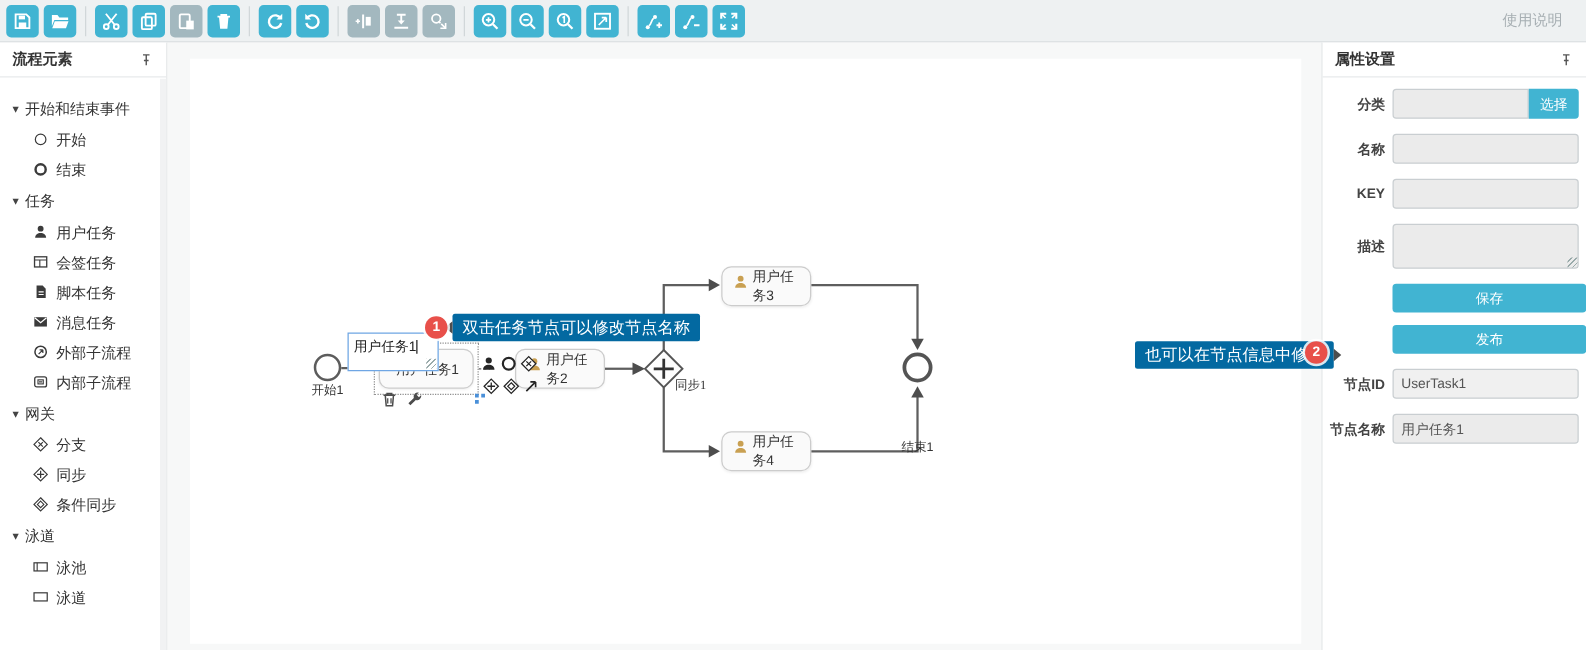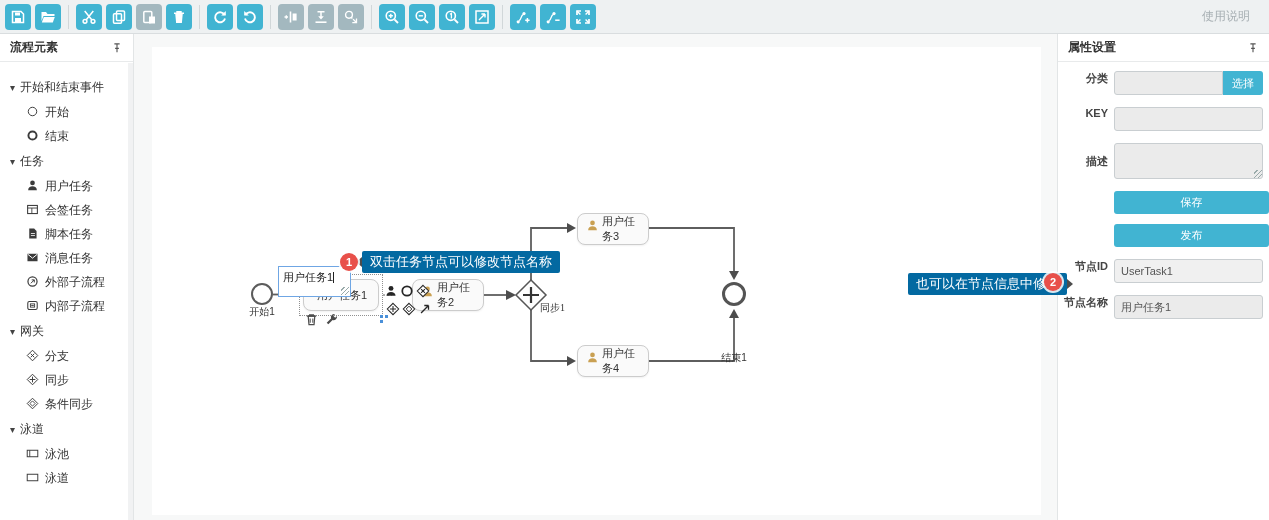--- a/index.html
+++ b/index.html
@@ -74,21 +74,21 @@
     box-shadow:0 0 0 2px rgba(255,255,255,.85); z-index:20; }
   .tip { position:absolute; height:22px; background:#0369a1; color:#fff; font-size:13px;
     display:flex; align-items:center; padding:0 8px; border-radius:2px; z-index:18; white-space:nowrap; }
   .tip-arrow { position:absolute; width:0; height:0; border-top:5px solid transparent;
     border-bottom:5px solid transparent; top:6px; }
   .tip-arrow.left  { left:-6px;  border-right:6px solid #4d4d4d; }
   .tip-arrow.right { right:-6px; border-left:6px solid #4d4d4d; }
 
   
   .proppanel { width:212px; background:#fff; border-left:1px solid #e2e5e6; flex:none; }
-  .prow { display:flex; margin:9px 6px 12px 4px; }
+  .prow { display:flex; align-items:center; margin:9px 6px 12px 4px; }
   .plabel { width:52px; font-size:11px; font-weight:bold; color:#444; text-align:right;
     padding-right:6px; flex:none; }
   .pinput { flex:1; height:24px; background:#ebebeb; border:1px solid #c9ced1; border-radius:3px;
     font-size:11px; color:#555; padding:0 6px; min-width:0; outline:none; }
   .cat-wrap { flex:1; display:flex; min-width:0; }
   .cat-wrap .pinput { border-radius:3px 0 0 3px; }
   .select-btn { width:40px; height:24px; background:var(--accent,#41b4d2); color:#fff; border:none;
     border-radius:0 3px 3px 0; font-size:11px; cursor:pointer; flex:none; }
   .ta-wrap { flex:1; position:relative; min-width:0; }
   textarea.pinput { width:100%; height:36px; resize:none; padding:4px 6px; display:block; }
@@ -553,20 +553,24 @@
     </div>
 
     <div class="prow">
       <span class="plabel">分类</span>
       <span class="cat-wrap">
         <input class="pinput" value="" style="">
         <button class="select-btn">选择</button>
       </span>
     </div>
 
+    <div class="prow">
+      <span class="plabel">名称</span>
+      <input class="pinput" value="" style="">
+    </div>
 
     <div class="prow">
       <span class="plabel">KEY</span>
       <input class="pinput" value="" style="">
     </div>
 
     <div class="prow">
       <span class="plabel" style="align-self:center;">描述</span>
       <span class="ta-wrap">
         <textarea class="pinput" style=""></textarea>

